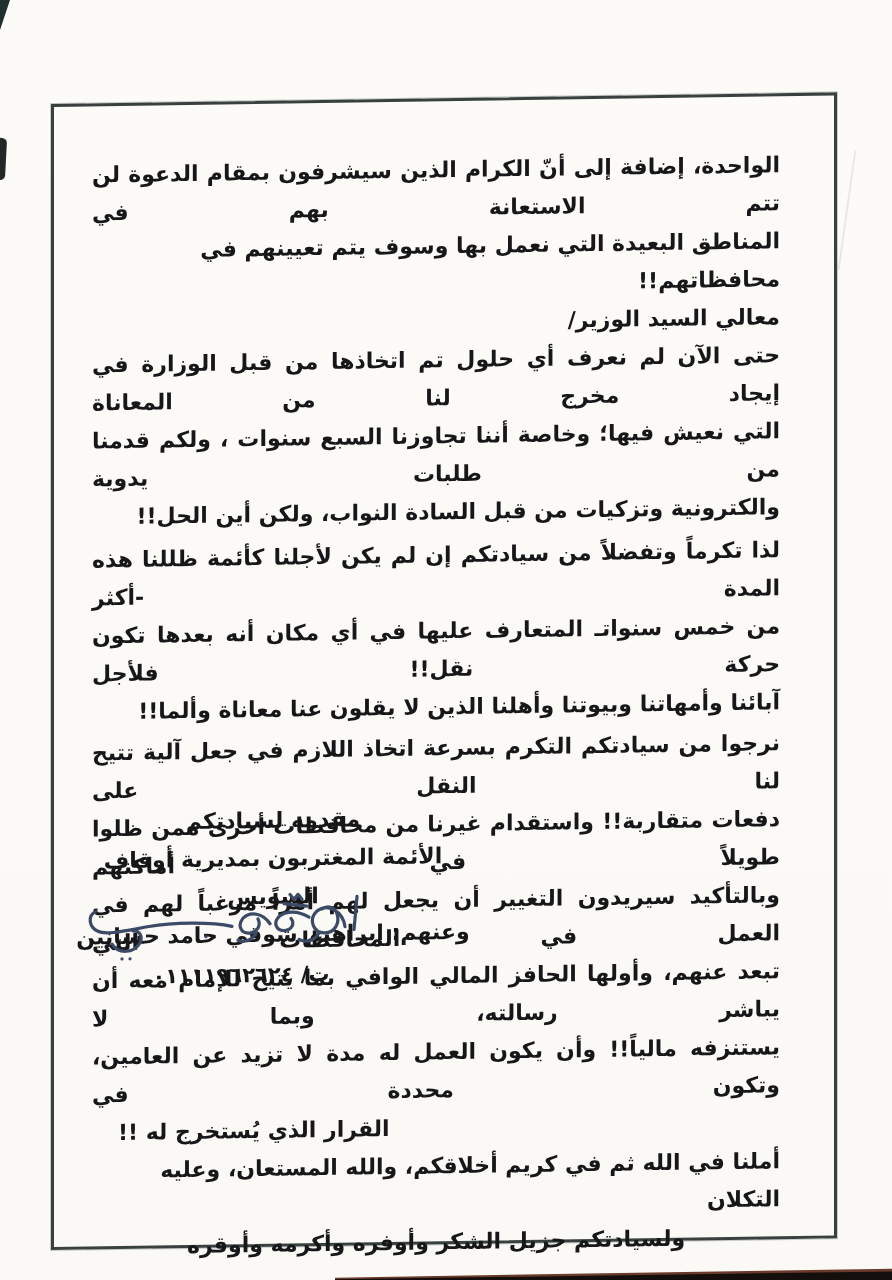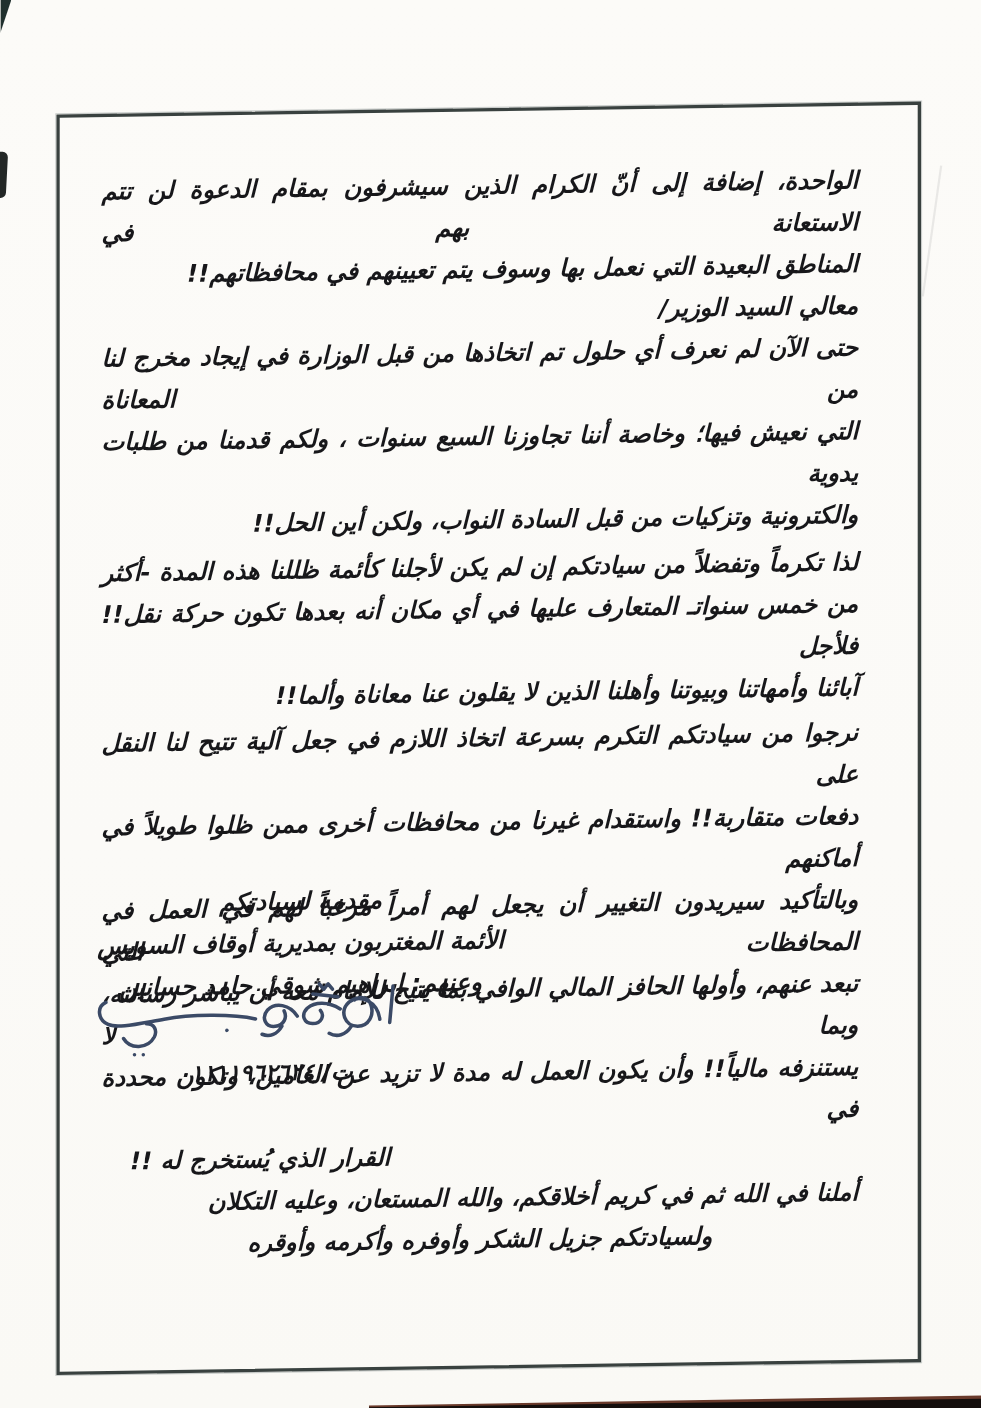--- a/index.html
+++ b/index.html
@@ -6,21 +6,20 @@
   body{
     width:892px;height:1280px;overflow:hidden;
     background:#f2f1ed;
     font-family:"DejaVu Sans",sans-serif;
     position:relative;
   }
   .scan{
     position:absolute;inset:0;
     background:linear-gradient(180deg,#fcfbf8 0%,#fbfaf7 60%,#faf9f5 100%);
     overflow:hidden;
-    font-style:italic;
   }
   
   .corner-mark{
     position:absolute;left:0;top:0;width:10px;height:30px;
     background:#20302e;
     clip-path:polygon(0 0,100% 0,0 100%);
   }
   .edge-mark{
     position:absolute;left:-2px;top:138px;width:8px;height:42px;
     background:#232726;border-radius:0 5px 5px 0;

